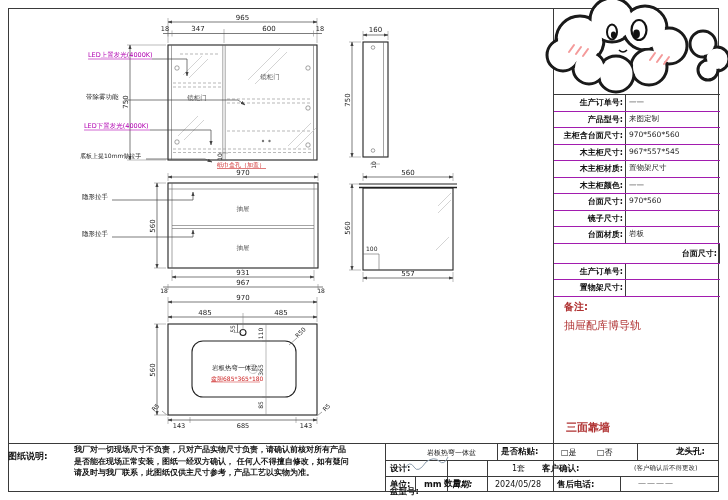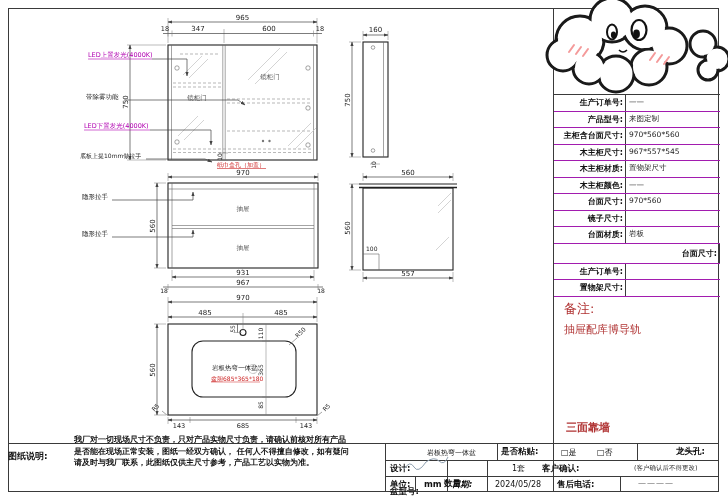--- a/index.html
+++ b/index.html
@@ -7,30 +7,30 @@
   .border{position:absolute;left:8px;top:8px;width:711px;height:484px;border:1.5px solid #3a3a3a;box-sizing:border-box;background:#fff;}
   .vline,.hline{position:absolute;background:#3a3a3a;}
   
   .spec{position:absolute;left:553px;top:8px;width:166px;height:435px;border-left:1.2px solid #3a3a3a;box-sizing:border-box;}
   .spec-rows{position:absolute;left:0;top:86px;width:166px;border-top:1px solid #3a3a3a;box-sizing:border-box;}
   .srow{display:flex;height:16.5px;border-bottom:1px solid #a21caf;box-sizing:border-box;justify-content:flex-end;}
   .srow.tall{height:20px;}
   .sl{width:72px;flex:none;display:flex;align-items:center;justify-content:flex-end;font-size:8px;font-weight:bold;color:#111;border-right:1px solid #3a3a3a;padding-right:2px;box-sizing:border-box;white-space:nowrap;}
   .sv{flex:1;display:flex;flex-direction:column;justify-content:center;font-size:7.5px;color:#222;padding-left:3px;line-height:1.15;white-space:nowrap;}
   .remarks{position:absolute;left:10px;top:292px;width:150px;color:#b03333;}
-  .rem-title{font-size:13px;font-weight:normal;}
+  .rem-title{font-size:10px;font-weight:bold;}
   .rem-note{font-size:11px;margin-top:4px;}
   .rem-wall{position:absolute;left:12px;top:412px;font-size:11px;color:#b03333;font-weight:bold;}
   
   .cell{position:absolute;font-size:8px;color:#111;white-space:nowrap;}
   .cell.b{font-weight:bold;font-size:8.5px;}
   .cell.small{font-size:6.5px;color:#333;}
   .cell.gray{color:#777;letter-spacing:1px;}
   .notes-label{position:absolute;left:8px;top:450px;font-size:9px;font-weight:bold;color:#111;}
-  .notes-lines{position:absolute;left:74px;top:434px;width:310px;font-size:8px;line-height:11.5px;color:#111;font-weight:bold;}
+  .notes-lines{position:absolute;left:74px;top:444px;width:310px;font-size:8px;line-height:11.5px;color:#111;font-weight:bold;}
   
   svg text{font-family:"DejaVu Sans","Liberation Sans",sans-serif;}
   .t7{font-size:7px;fill:#222;}
   .t65{font-size:6.5px;fill:#222;}
   .t6{font-size:6px;fill:#222;}
   .mid{text-anchor:middle;}
   .mag{fill:#b100b1;}
   .redt{fill:#cc2222;}
   .grayt{fill:#555;}
   .edge{fill:none;stroke:#222;stroke-width:1.1;}

